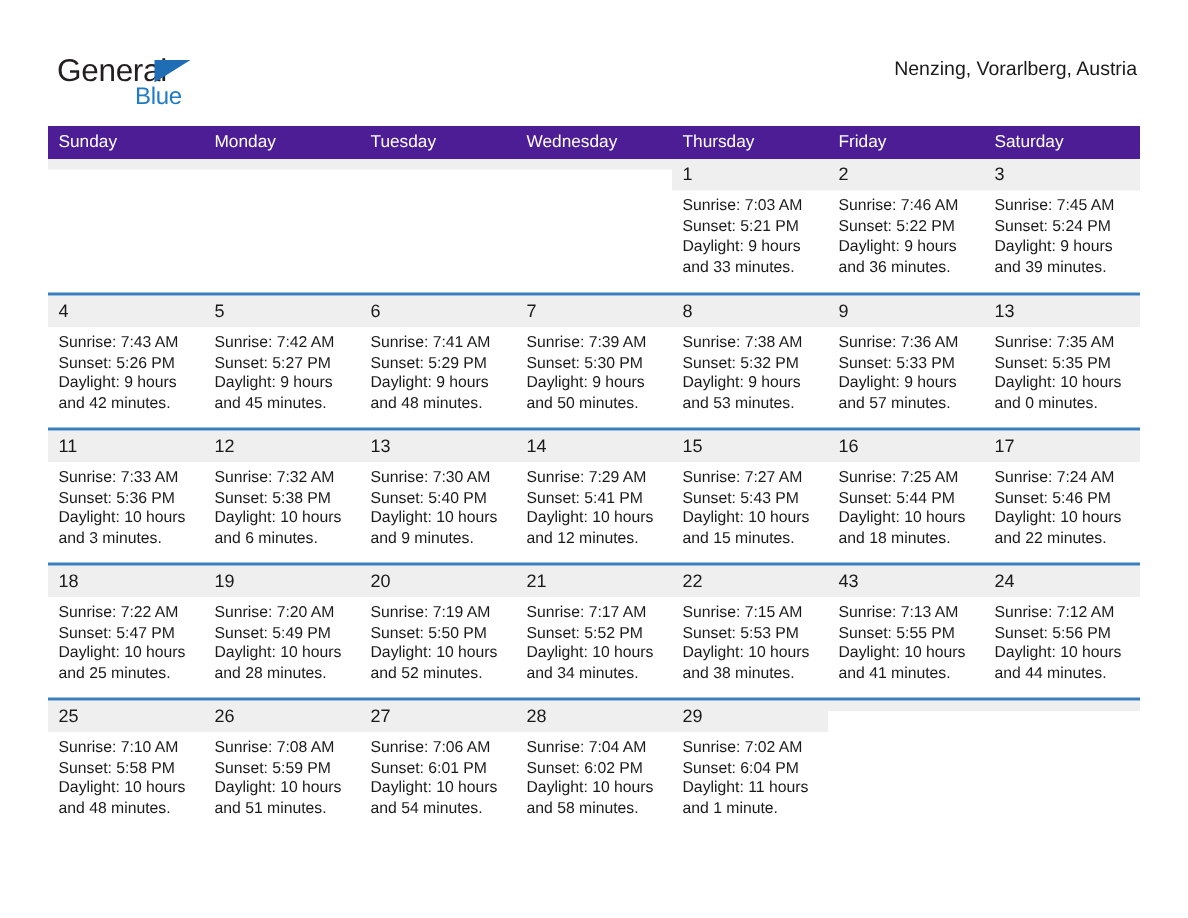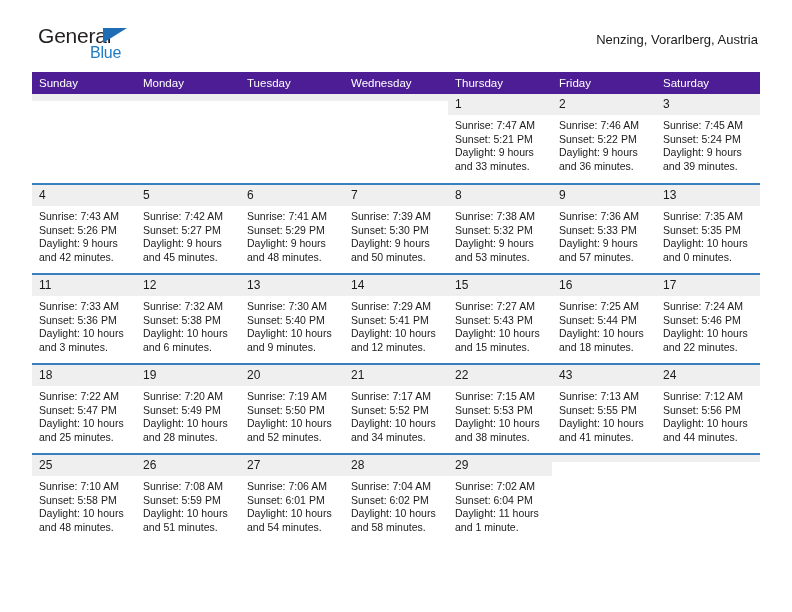--- a/index.html
+++ b/index.html
@@ -12,21 +12,21 @@
     height: 612px;
     font-family: "Liberation Sans", sans-serif;
     color: #1a1a1a;
     overflow: hidden;
   }
   .page {
     position: relative;
     width: 792px;
     height: 454px;
     box-sizing: border-box;
-    padding: 0 32px;
+    padding: 12px 32px;
   }
 
   
   .header {
     display: flex;
     align-items: flex-start;
     justify-content: space-between;
     height: 72px;
     padding-top: 24px;
     box-sizing: border-box;
@@ -70,21 +70,21 @@
   .cal-title {
     font-size: 25px;
     color: #1a1a1a;
     line-height: 30px;
     white-space: nowrap;
   }
   .cal-subtitle {
     font-size: 13px;
     color: #1a1a1a;
     line-height: 20px;
-    margin-top: 6px;
+    margin-top: 0;
     white-space: nowrap;
   }
 
   
   .calendar {
     width: 728px;
     border-collapse: collapse;
     table-layout: fixed;
   }
   .calendar th {
@@ -180,21 +180,21 @@
           </td>
           <td>
             <div class="daycell empty">
               <div class="daynum"></div>
             </div>
           </td>
           <td>
             <div class="daycell">
               <div class="daynum">1</div>
               <div class="info">
-                <div>Sunrise: 7:47 AM</div>
+                <div>Sunrise: 7:03 AM</div>
                 <div>Sunset: 5:21 PM</div>
                 <div>Daylight: 9 hours</div>
                 <div>and 33 minutes.</div>
               </div>
             </div>
           </td>
           <td>
             <div class="daycell">
               <div class="daynum">2</div>
               <div class="info">

